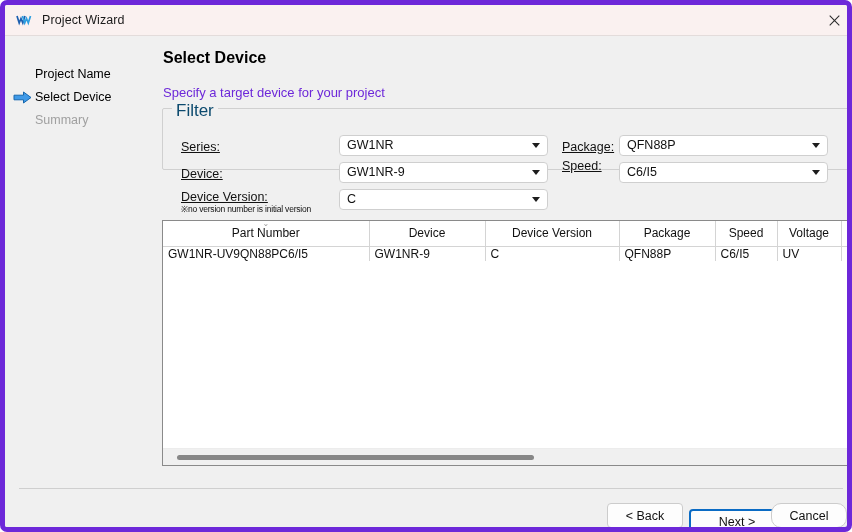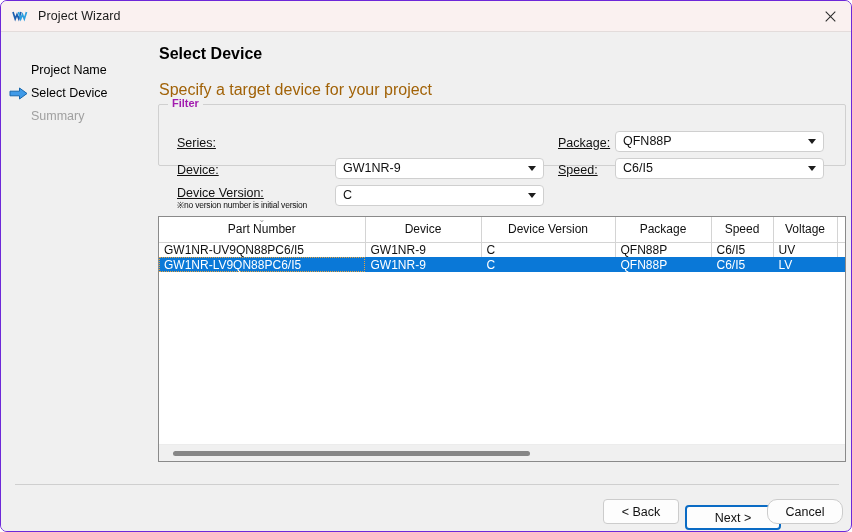--- a/index.html
+++ b/index.html
@@ -8,21 +8,21 @@
     width: 852px; height: 532px;
     overflow: hidden;
     font-family: "Liberation Sans", sans-serif;
     font-size: 12px;
     color: #000;
   }
   #window {
     position: relative;
     width: 852px; height: 532px;
     background: #f0f0f0;
-    border: 1px solid #6d28d9;
+    border: 5px solid #6d28d9;
     border-radius: 7px;
     overflow: hidden;
   }
 
   
   #titlebar {
     position: absolute; top: 0; left: 0;
     width: 852px; height: 31px;
     background: #faf1f0;
     border-bottom: 1px solid #e3dcdb;
@@ -82,40 +82,39 @@
   #page-title {
     position: absolute;
     left: 8px; top: 13px;
     font-size: 16px;
     font-weight: bold;
     color: #000;
   }
   #page-subtitle {
     position: absolute;
     left: 8px; top: 49px;
-    font-size: 16px;
-    color: #a16207;
+    font-size: 13px;
+    color: #6d28d9;
   }
 
   
   #filter-group {
     position: absolute;
     left: 7px; top: 72px;
     width: 688px; height: 62px;
     border: 1px solid #d0d0d0;
     border-radius: 2px;
   }
   #filter-legend {
     position: absolute;
     left: 9px; top: -8px;
     background: #f0f0f0;
     padding: 0 4px;
-    font-size: 11px;
-    color: #a21caf;
-    font-weight: bold;
+    font-size: 17px;
+    color: #0c4a6e;
   }
   .field-label {
     position: absolute;
     font-size: 12.5px;
     color: #111;
     white-space: nowrap;
     text-decoration: underline;
   }
   .field-note {
     position: absolute;
@@ -152,21 +151,21 @@
 
   
   #lbl-series   { left: 18px; top: 31px; }
   #lbl-device   { left: 18px; top: 58px; }
   #lbl-devver   { left: 18px; top: 81px; }
   #note-devver  { left: 18px; top: 94px; }
   #cmb-series   { left: 176px; top: 26px; width: 209px; }
   #cmb-device   { left: 176px; top: 53px; width: 209px; }
   #cmb-devver   { left: 176px; top: 80px; width: 209px; }
   #lbl-package  { left: 399px; top: 31px; }
-  #lbl-speed    { left: 399px; top: 58px; }
+  #lbl-speed    { left: 399px; top: 50px; }
   #cmb-package  { left: 456px; top: 26px; width: 209px; }
   #cmb-speed    { left: 456px; top: 53px; width: 209px; }
 
   
   #table-wrap {
     position: absolute;
     left: 7px; top: 184px;
     width: 688px; height: 246px;
     background: #fff;
     border: 1px solid #8a8a8a;
@@ -308,20 +307,24 @@
 
   <div id="content">
 
     <div id="page-title">Select Device</div>
     <div id="page-subtitle">Specify a target device for your project</div>
 
     <div id="filter-group">
       <div id="filter-legend">Filter</div>
 
       <div class="field-label" id="lbl-series">Series:</div>
+      <div class="combo" id="cmb-series">
+        <span class="combo-value">GW1NR</span>
+        <span class="combo-arrow"></span>
+      </div>
 
       <div class="field-label" id="lbl-device">Device:</div>
       <div class="combo" id="cmb-device">
         <span class="combo-value">GW1NR-9</span>
         <span class="combo-arrow"></span>
       </div>
 
       <div class="field-label" id="lbl-devver">Device Version:</div>
       <div class="field-note" id="note-devver">※no version number is initial version</div>
       <div class="combo" id="cmb-devver">
@@ -370,29 +373,20 @@
         <tbody>
           <tr>
             <td>GW1NR-UV9QN88PC6/I5</td>
             <td>GW1NR-9</td>
             <td>C</td>
             <td>QFN88P</td>
             <td>C6/I5</td>
             <td>UV</td>
             <td></td>
           </tr>
-          <tr class="selected">
-            <td class="focus-cell">GW1NR-LV9QN88PC6/I5</td>
-            <td>GW1NR-9</td>
-            <td>C</td>
-            <td>QFN88P</td>
-            <td>C6/I5</td>
-            <td>LV</td>
-            <td></td>
-          </tr>
         </tbody>
       </table>
       <div id="table-filler"></div>
       <div id="hscroll-track">
         <div id="hscroll-thumb"></div>
       </div>
     </div>
 
   </div>
 

